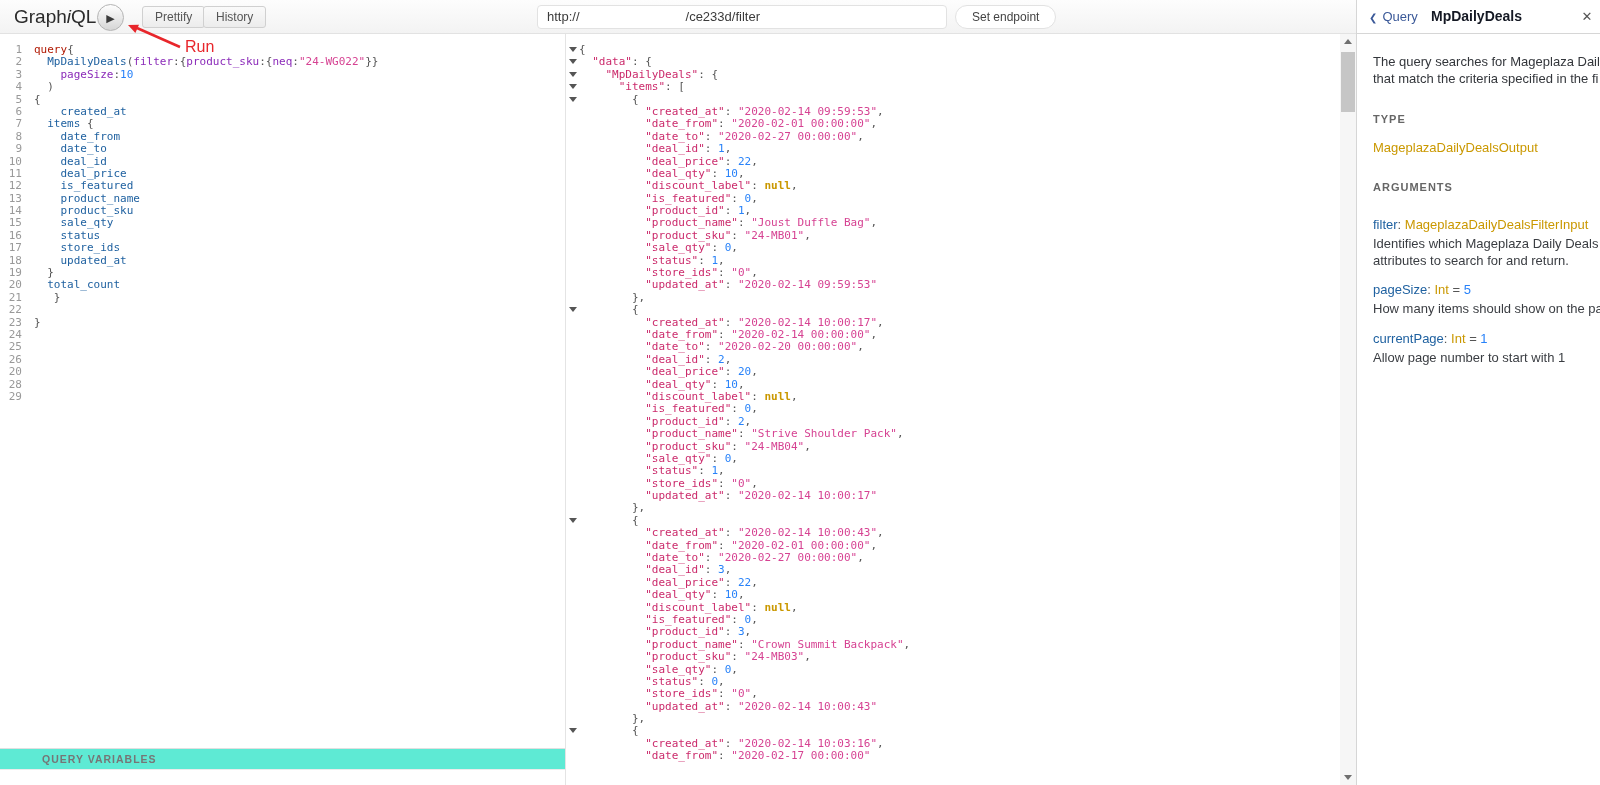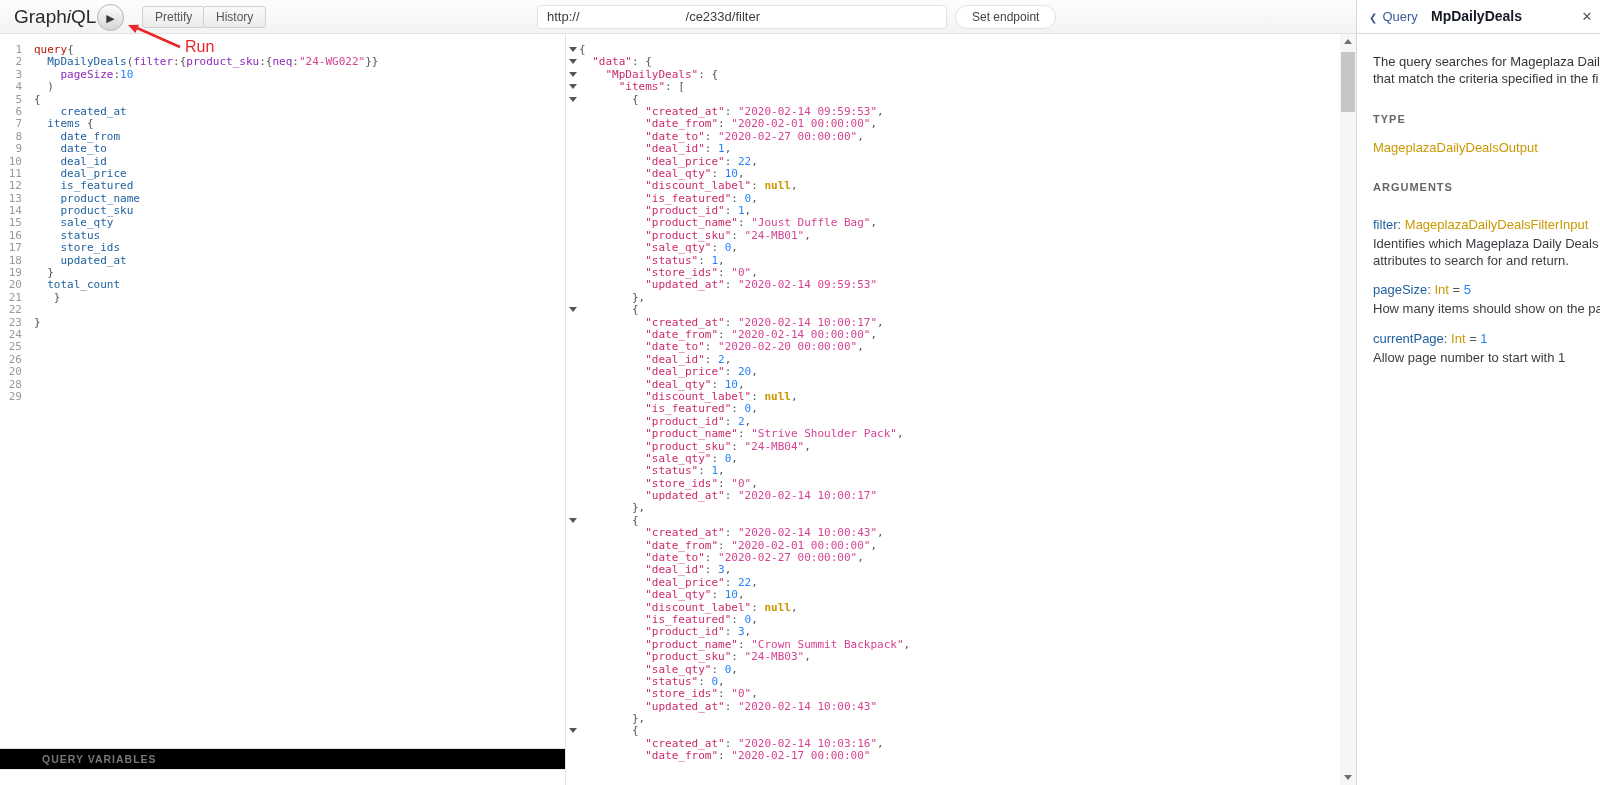--- a/index.html
+++ b/index.html
@@ -42,21 +42,21 @@
   .tk-num  { color:#2882F9; }
   .tk-p    { color:#555; }
   .tk-key  { color:#CB2A6B; }
   .tk-null { color:#CA9800;font-weight:bold; }
 
   #editor-pane { position:absolute; left:0; top:34px; width:566px; height:751px;
                  background:#fff; border-right:1px solid #e4e4e4; cursor:text; }
   #query-gutter { position:absolute; left:0; top:10px; width:22px; text-align:right; }
   #query-code { position:absolute; left:34px; top:10px; right:17px; }
   #vars-bar { position:absolute; left:0; bottom:15px; width:100%; height:22px; cursor:pointer;
-              background:#000000; border-top:1px solid #e0e0e0; border-bottom:1px solid #ececec;
+              background:#5eead4; border-top:1px solid #e0e0e0; border-bottom:1px solid #ececec;
               font-size:10.5px; font-weight:bold; color:#767676; letter-spacing:1px;
               line-height:20px; padding-left:42px;margin-top:22px; }
 
   #result-pane { position:absolute; left:567px; top:34px; width:773px; height:751px;
                  background:#fff; overflow:hidden; }
   #result-code { position:absolute; left:12px; top:10px; }
   .fold-marker { position:absolute; left:-10px; top:3px; width:0; height:0; cursor:pointer;
                  border-left:4px solid transparent; border-right:4px solid transparent;
                  border-top:5px solid #555; }
 

